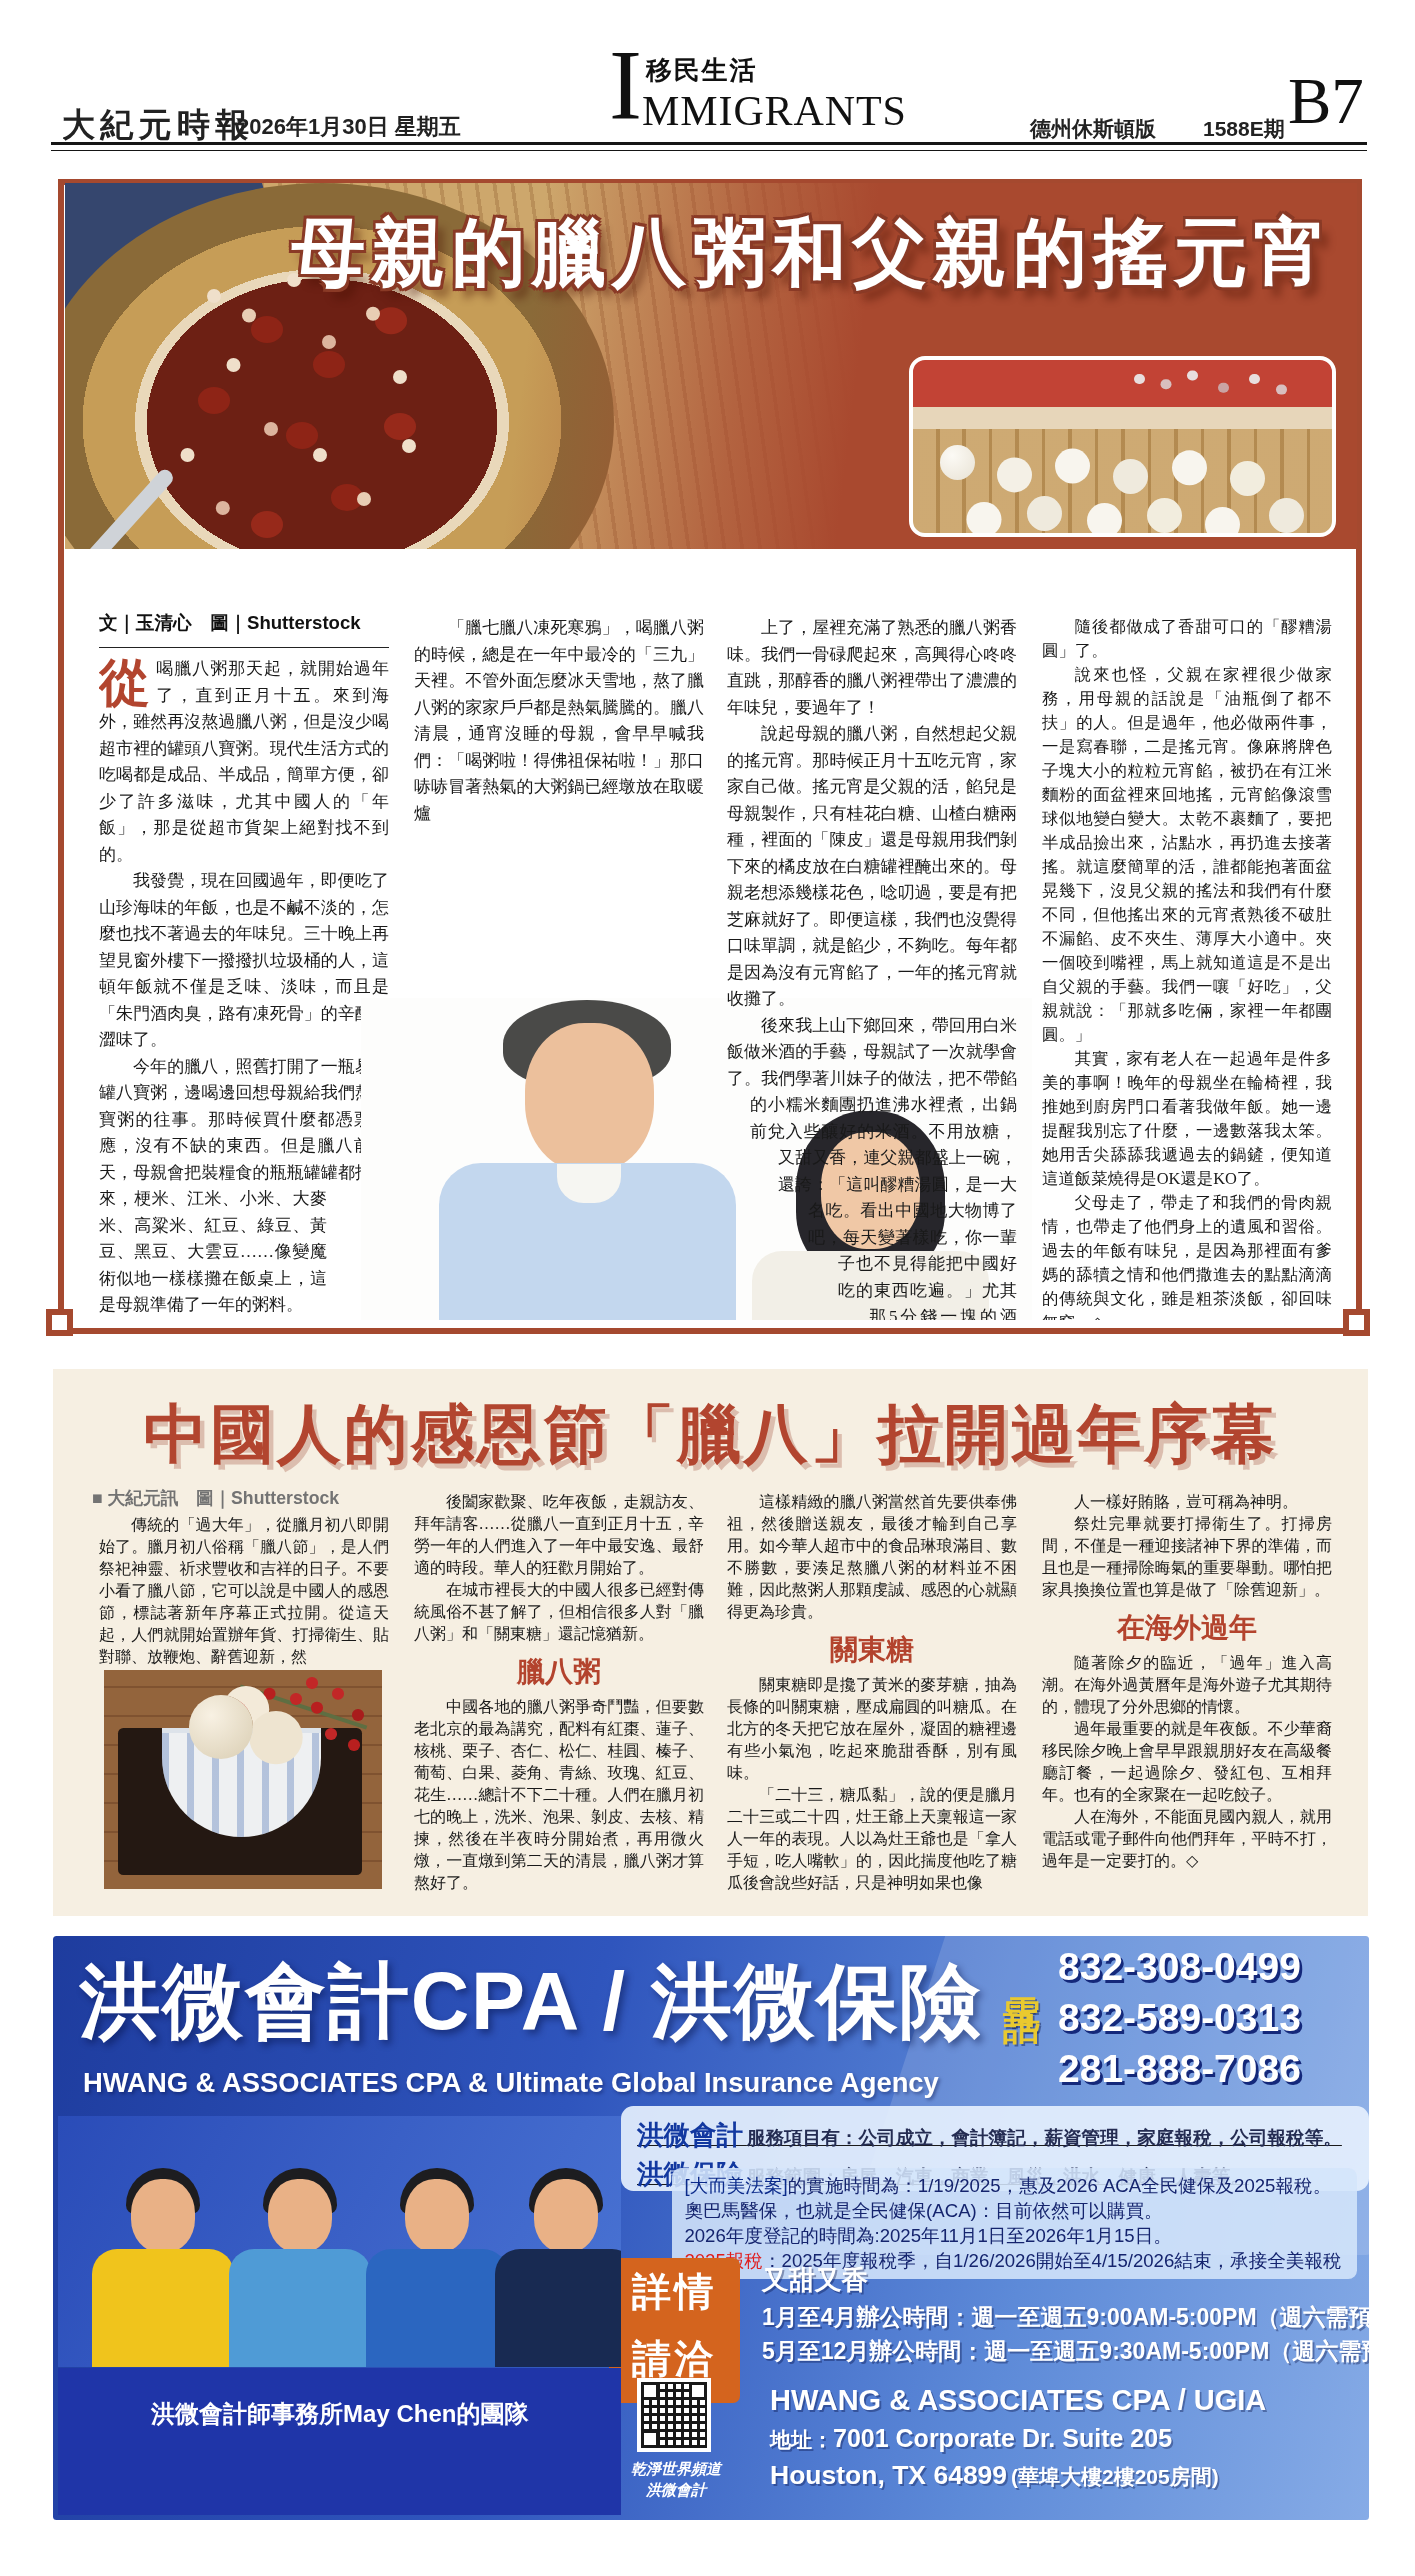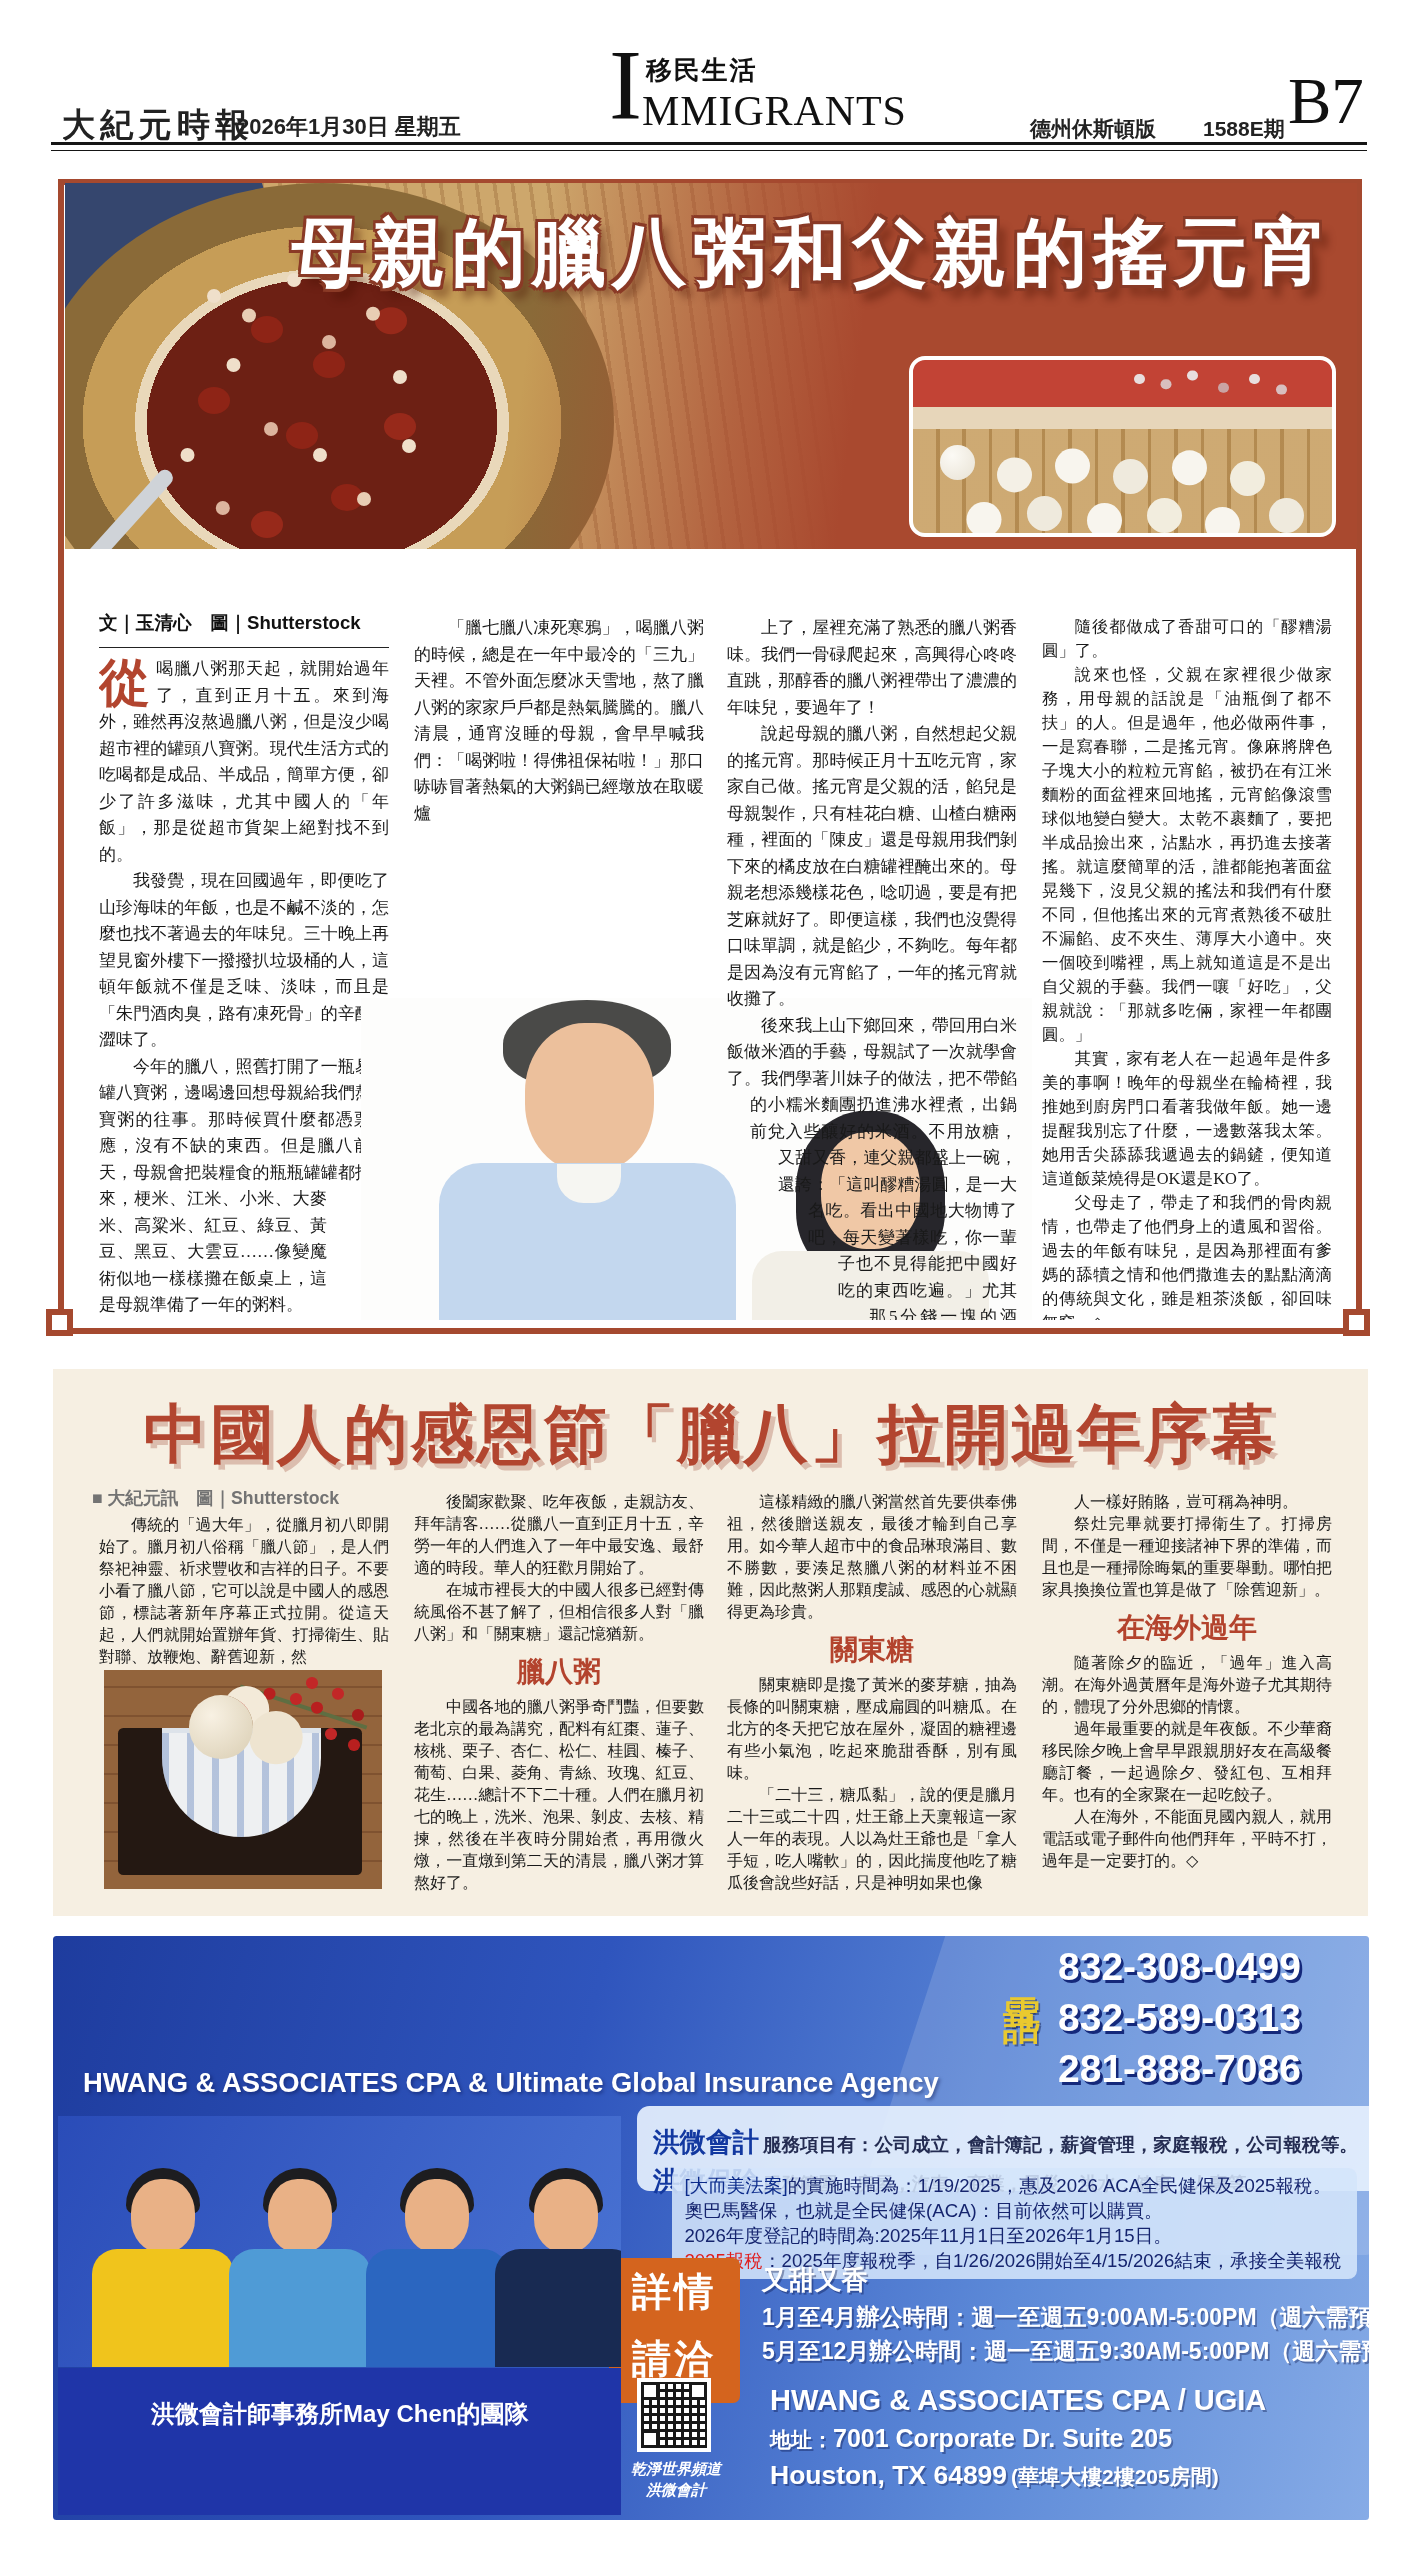--- a/index.html
+++ b/index.html
@@ -110,22 +110,22 @@
   .ad-sheen{position:absolute;left:849px;top:-53px;width:548px;height:372px;background:rgba(255,255,255,.14);
             transform:skewX(-18deg);border-radius:26.5px;}
   .ad-title-zh{position:absolute;left:26.5px;top:12.4px;font-size:81px;font-weight:bold;color:#fff;letter-spacing:1.8px;
                text-shadow:3.5px 4.4px 7px rgba(0,10,60,.45);}
   .ad-title-en{position:absolute;left:30px;top:131px;font-size:27.4px;font-weight:bold;color:#fff;
                text-shadow:1.8px 1.8px 3.5px rgba(0,10,60,.4);}
   .ad-phone-label{position:absolute;left:943px;top:32px;font-size:37px;font-weight:bold;color:#e9c92f;
                   writing-mode:vertical-rl;letter-spacing:8.8px;text-shadow:1.8px 1.8px 0 rgba(0,10,60,.4);}
   .ad-phone{position:absolute;left:1005px;width:301px;font-size:39px;font-weight:bold;color:#fff;white-space:nowrap;
             text-shadow:2.7px 2.7px 0 #14287a;}
-  .svc-panel{position:absolute;left:584px;top:170px;width:748px;height:85px;background:rgba(228,239,253,.93);
-             border-radius:12.4px;padding:14px 16px;box-sizing:border-box;}
+  .svc-panel{position:absolute;left:568px;top:170px;width:748px;height:85px;background:rgba(228,239,253,.93);
+             border-radius:12.4px;padding:7px 16px;box-sizing:border-box;text-decoration:underline;}
   .svc-line{white-space:nowrap;margin-top:3.5px;}
   .svc-label{font-size:26.5px;font-weight:bold;color:#1238a0;}
   .svc-text{font-size:18.6px;font-weight:600;color:#242c52;}
   .law-panel{position:absolute;left:619px;top:232px;width:685px;height:111px;background:rgba(212,229,250,.88);
              border-radius:8.8px;padding:5.3px 12.4px;box-sizing:border-box;}
   .law-line{font-size:18.6px;font-weight:normal;color:#15246e;line-height:25px;white-space:nowrap;}
   .law-hl{color:#0b2a8a;}
   .tax-hl{color:#e01c1c;}
   .orange-box{position:absolute;left:556px;top:322px;width:131px;height:145px;background:#d4641e;border-radius:7px;
               text-align:center;color:#fff;font-weight:bold;font-size:39px;line-height:67px;letter-spacing:3.5px;}
@@ -259,20 +259,21 @@
 <div class="abs gphoto">
   <div class="gtray"></div>
   <div class="gstem"></div>
   <div class="gberries"></div>
   <div class="gbowl"></div>
   <div class="gb"></div>
 </div>
 
 <div class="abs ad">
   <div class="ad-sheen"></div>
+  <div class="ad-title-zh">洪微會計CPA / 洪微保險</div>
   <div class="ad-title-en">HWANG &amp; ASSOCIATES CPA &amp; Ultimate Global Insurance Agency</div>
   <div class="ad-phone-label">電話</div>
   <div class="ad-phone" style="top:8.8px;">832-308-0499</div>
   <div class="ad-phone" style="top:60px;">832-589-0313</div>
   <div class="ad-phone" style="top:111px;">281-888-7086</div>
 
   <div class="svc-panel">
     <div class="svc-line">
       <span class="svc-label">洪微會計</span>
       <span class="svc-text">服務項目有：公司成立，會計簿記，薪資管理，家庭報稅，公司報稅等。</span>

